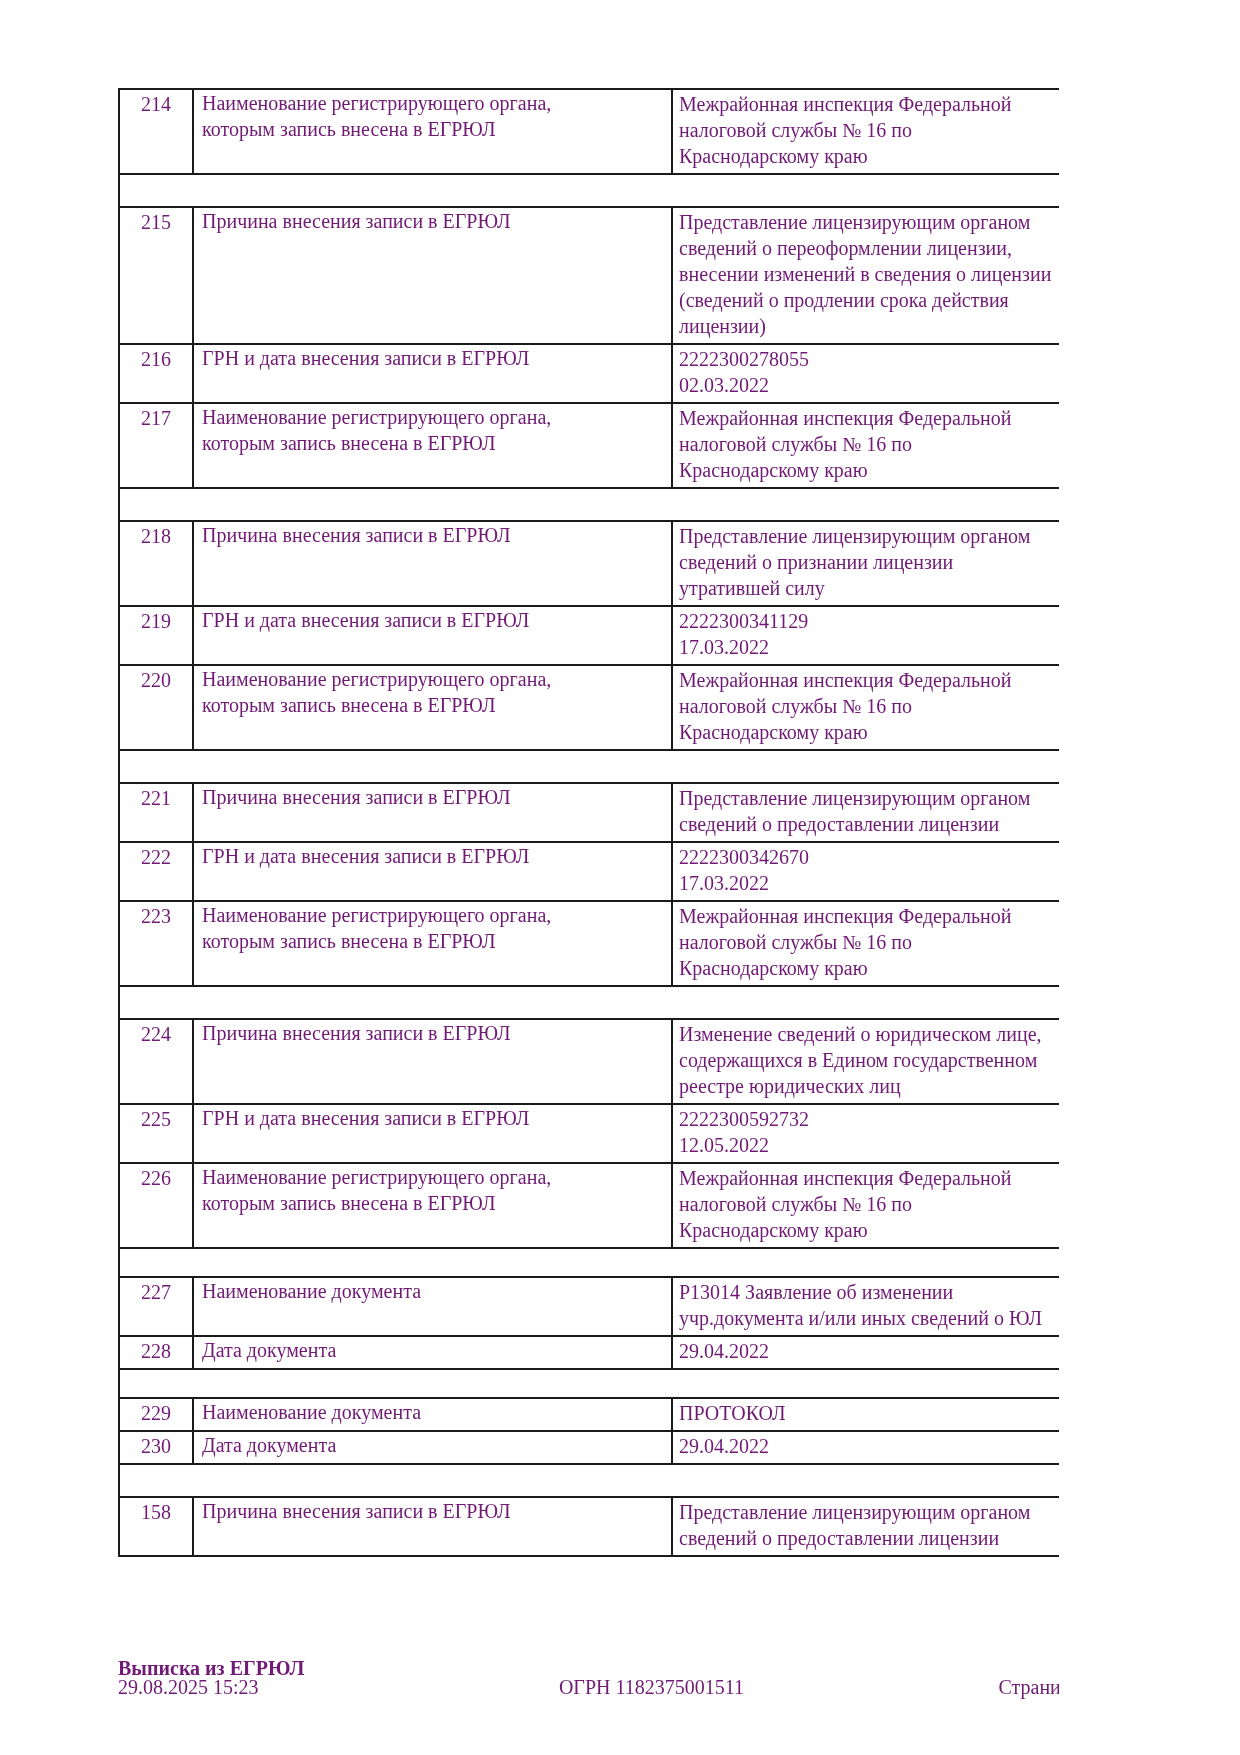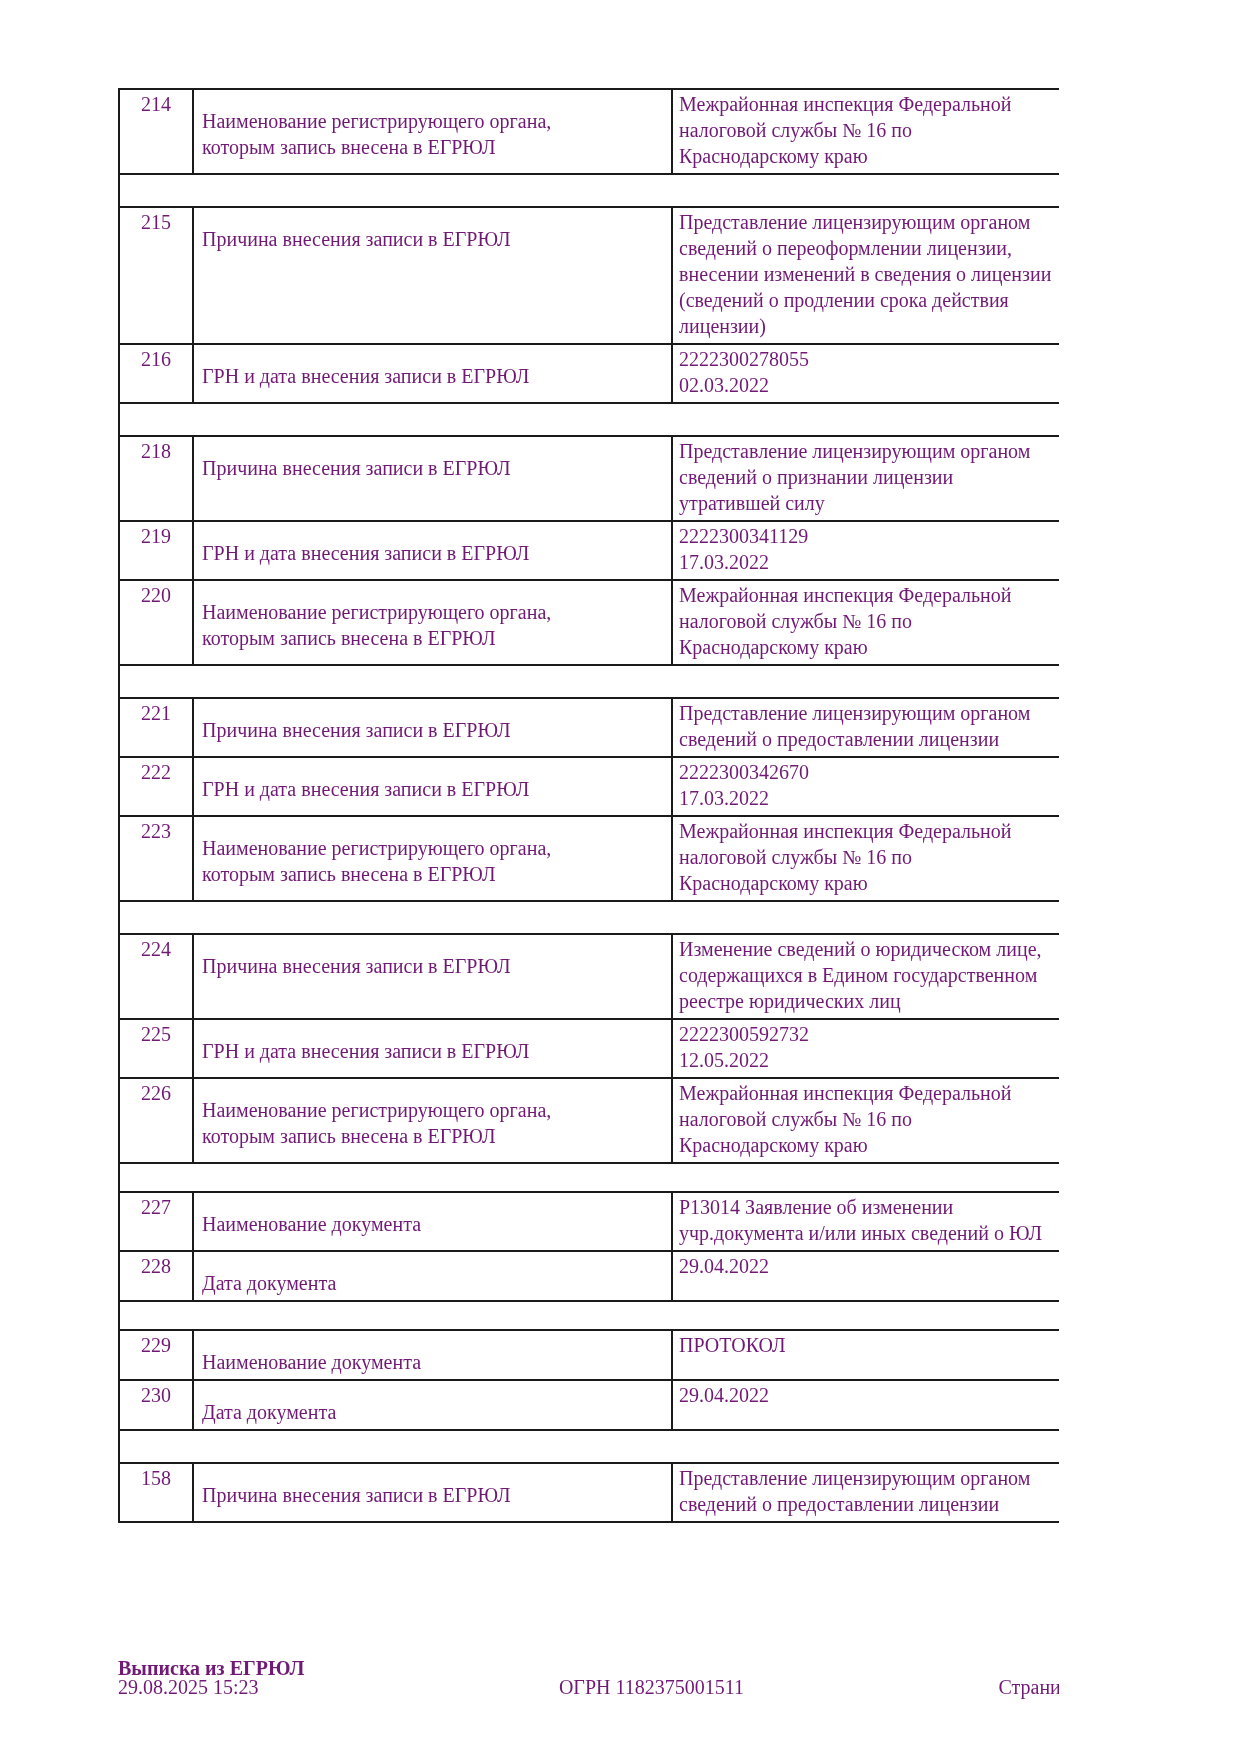--- a/index.html
+++ b/index.html
@@ -30,21 +30,21 @@
     font-size: 20px;
     line-height: 26px;
     white-space: pre-line;
     overflow: hidden;
   }
   td.num {
     text-align: center;
     padding: 1px 2px 4px 2px;
   }
   td.label {
-    padding: 18px 6px 4px 8px;
+    padding: 0 6px 4px 8px;
   }
   td.value {
     padding: 1px 6px 4px 6px;
     margin-left: 28px;
   }
   td.section {
     text-align: right;
     font-weight: bold;
     padding: 1px 0 4px 0;
   }
@@ -102,20 +102,28 @@
 (сведений о продлении срока действия
 лицензии)</td>
         </tr>
         <tr>
           <td class="num">216</td>
           <td class="label">ГРН и дата внесения записи в ЕГРЮЛ</td>
           <td class="value">2222300278055
 02.03.2022</td>
         </tr>
         <tr>
+          <td class="num">217</td>
+          <td class="label">Наименование регистрирующего органа,
+которым запись внесена в ЕГРЮЛ</td>
+          <td class="value">Межрайонная инспекция Федеральной
+налоговой службы № 16 по
+Краснодарскому краю</td>
+        </tr>
+        <tr>
           <td class="section" colspan="3">27</td>
         </tr>
         <tr>
           <td class="num">218</td>
           <td class="label">Причина внесения записи в ЕГРЮЛ</td>
           <td class="value">Представление лицензирующим органом
 сведений о признании лицензии
 утратившей силу</td>
         </tr>
         <tr>

